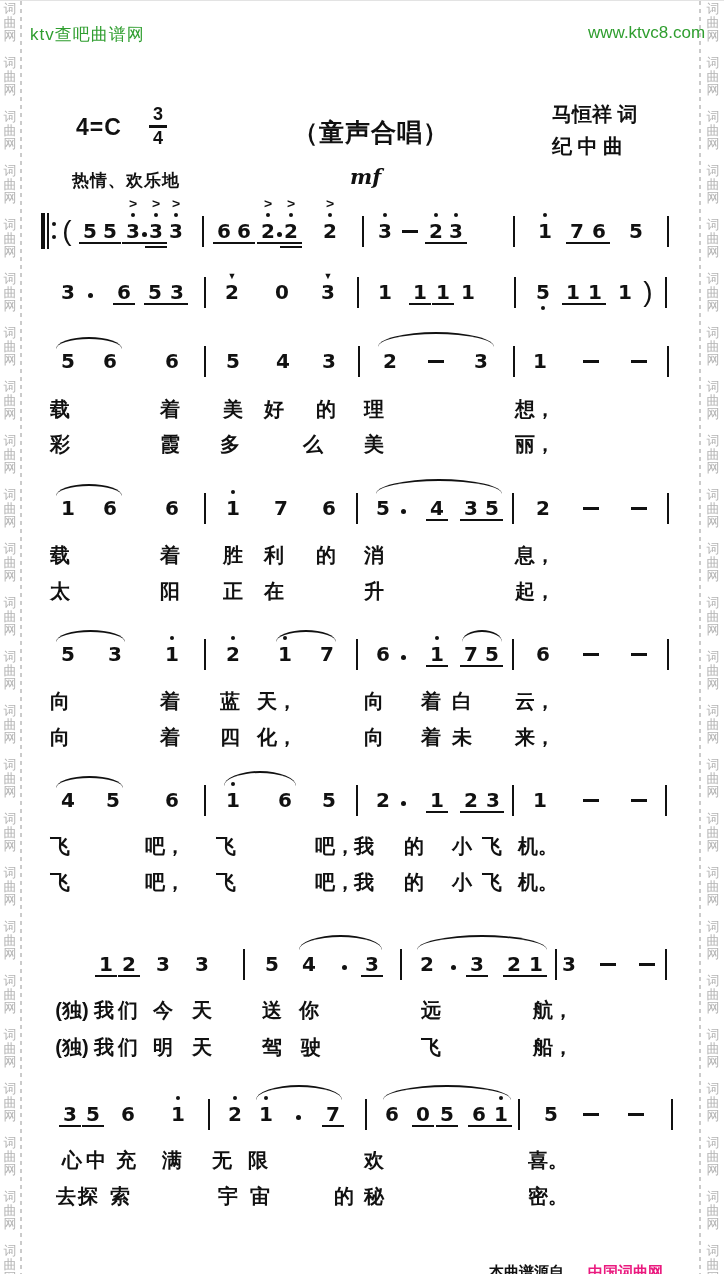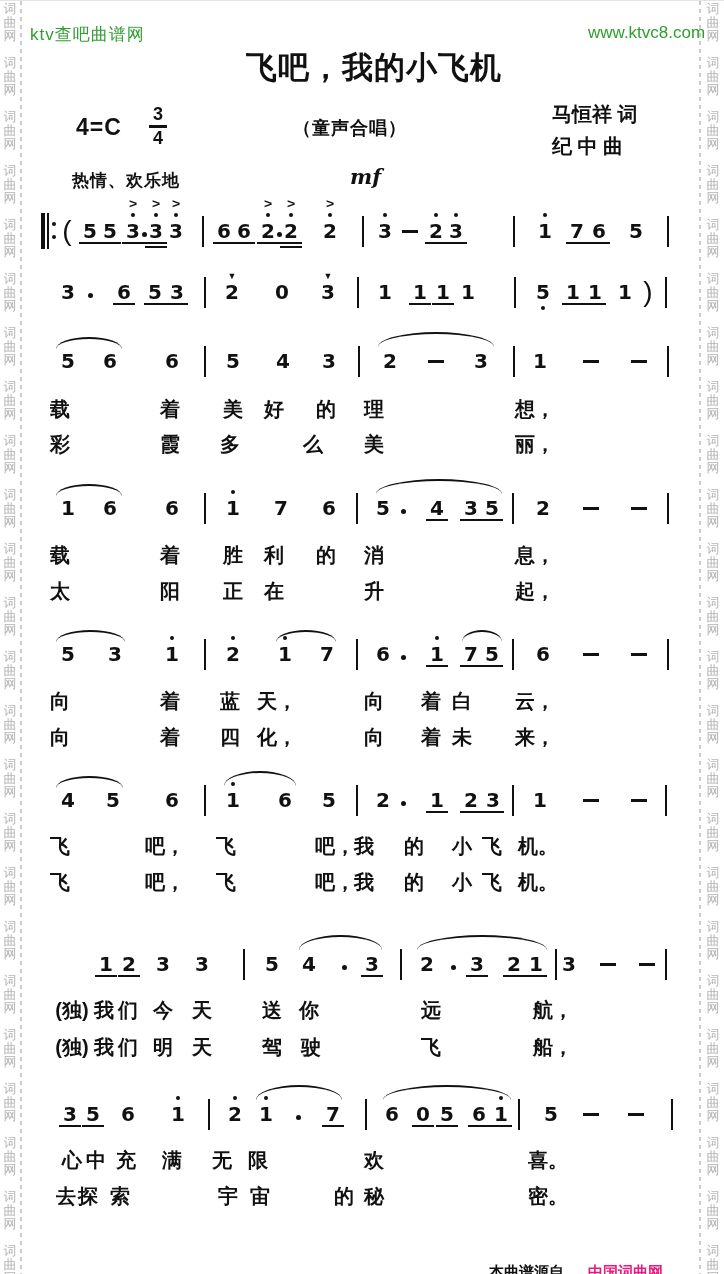--- a/index.html
+++ b/index.html
@@ -8,21 +8,21 @@
         border-top:1px solid #e3e3e3;}
   .vdash{position:absolute;top:0;bottom:0;width:2px;
          background:repeating-linear-gradient(to bottom,#cbcbcb 0 4px,transparent 4px 8px);}
   .site-name{position:absolute;left:30px;top:22px;font-size:17px;letter-spacing:1px;color:var(--green,#2f9e2f);}
   .site-url{position:absolute;left:588px;top:22px;font-size:17px;color:var(--green,#2f9e2f);}
   .title{position:absolute;left:246px;top:46px;font-size:31px;font-weight:bold;letter-spacing:1px;white-space:nowrap;}
   .key-sig{position:absolute;left:76px;top:113px;font-size:23px;font-weight:bold;letter-spacing:1px;}
   .time-sig{position:absolute;left:146px;top:104px;width:24px;text-align:center;font-weight:bold;}
   .ts-top,.ts-bottom{display:block;font-size:18px;line-height:19px;}
   .ts-bar{display:block;width:18px;height:2.5px;background:#111;margin:1px auto;}
-  .ensemble{position:absolute;left:293px;top:115px;font-size:18px;font-weight:bold;letter-spacing:1px;white-space:nowrap;}
+  .ensemble{position:absolute;left:293px;top:115px;font-size:25px;font-weight:bold;letter-spacing:1px;white-space:nowrap;}
   .lyricist{position:absolute;left:552px;top:100px;font-size:20px;font-weight:bold;white-space:nowrap;}
   .composer{position:absolute;left:552px;top:132px;font-size:20px;font-weight:bold;white-space:nowrap;}
   .tempo{position:absolute;left:72px;top:168px;font-size:17px;font-weight:bold;letter-spacing:1px;white-space:nowrap;}
   .dynamic{position:absolute;left:350px;top:163px;font-size:21px;font-weight:bold;font-style:italic;
            font-family:"DejaVu Serif","Liberation Serif",serif;}
   #score{position:absolute;left:0;top:0;right:0;bottom:0;}
   #score div{position:absolute;}
   .note{transform:translate(-50%,-50%);font-size:20px;font-weight:bold;font-family:"DejaVu Sans",sans-serif;line-height:20px;}
   .paren{transform:translate(-50%,-50%);font-size:28px;font-weight:normal;line-height:28px;}
   .adot{width:5px;height:5px;border-radius:50%;background:#111;}
@@ -43,21 +43,20 @@
 </head>
 <body>
 
 <div class="page">
   <div class="vdash" style="left:20px"></div>
   <div class="vdash" style="left:699px"></div>
 
   <div class="site-name">ktv查吧曲谱网</div>
   <div class="site-url">www.ktvc8.com</div>
 
-  <div class="title">飞吧，我的小飞机</div>
 
   <div class="key-sig">4=C</div>
   <div class="time-sig">
     <span class="ts-top">3</span>
     <span class="ts-bar"></span>
     <span class="ts-bottom">4</span>
   </div>
   <div class="ensemble">（童声合唱）</div>
   <div class="lyricist">马恒祥  词</div>
   <div class="composer">纪  中  曲</div>

